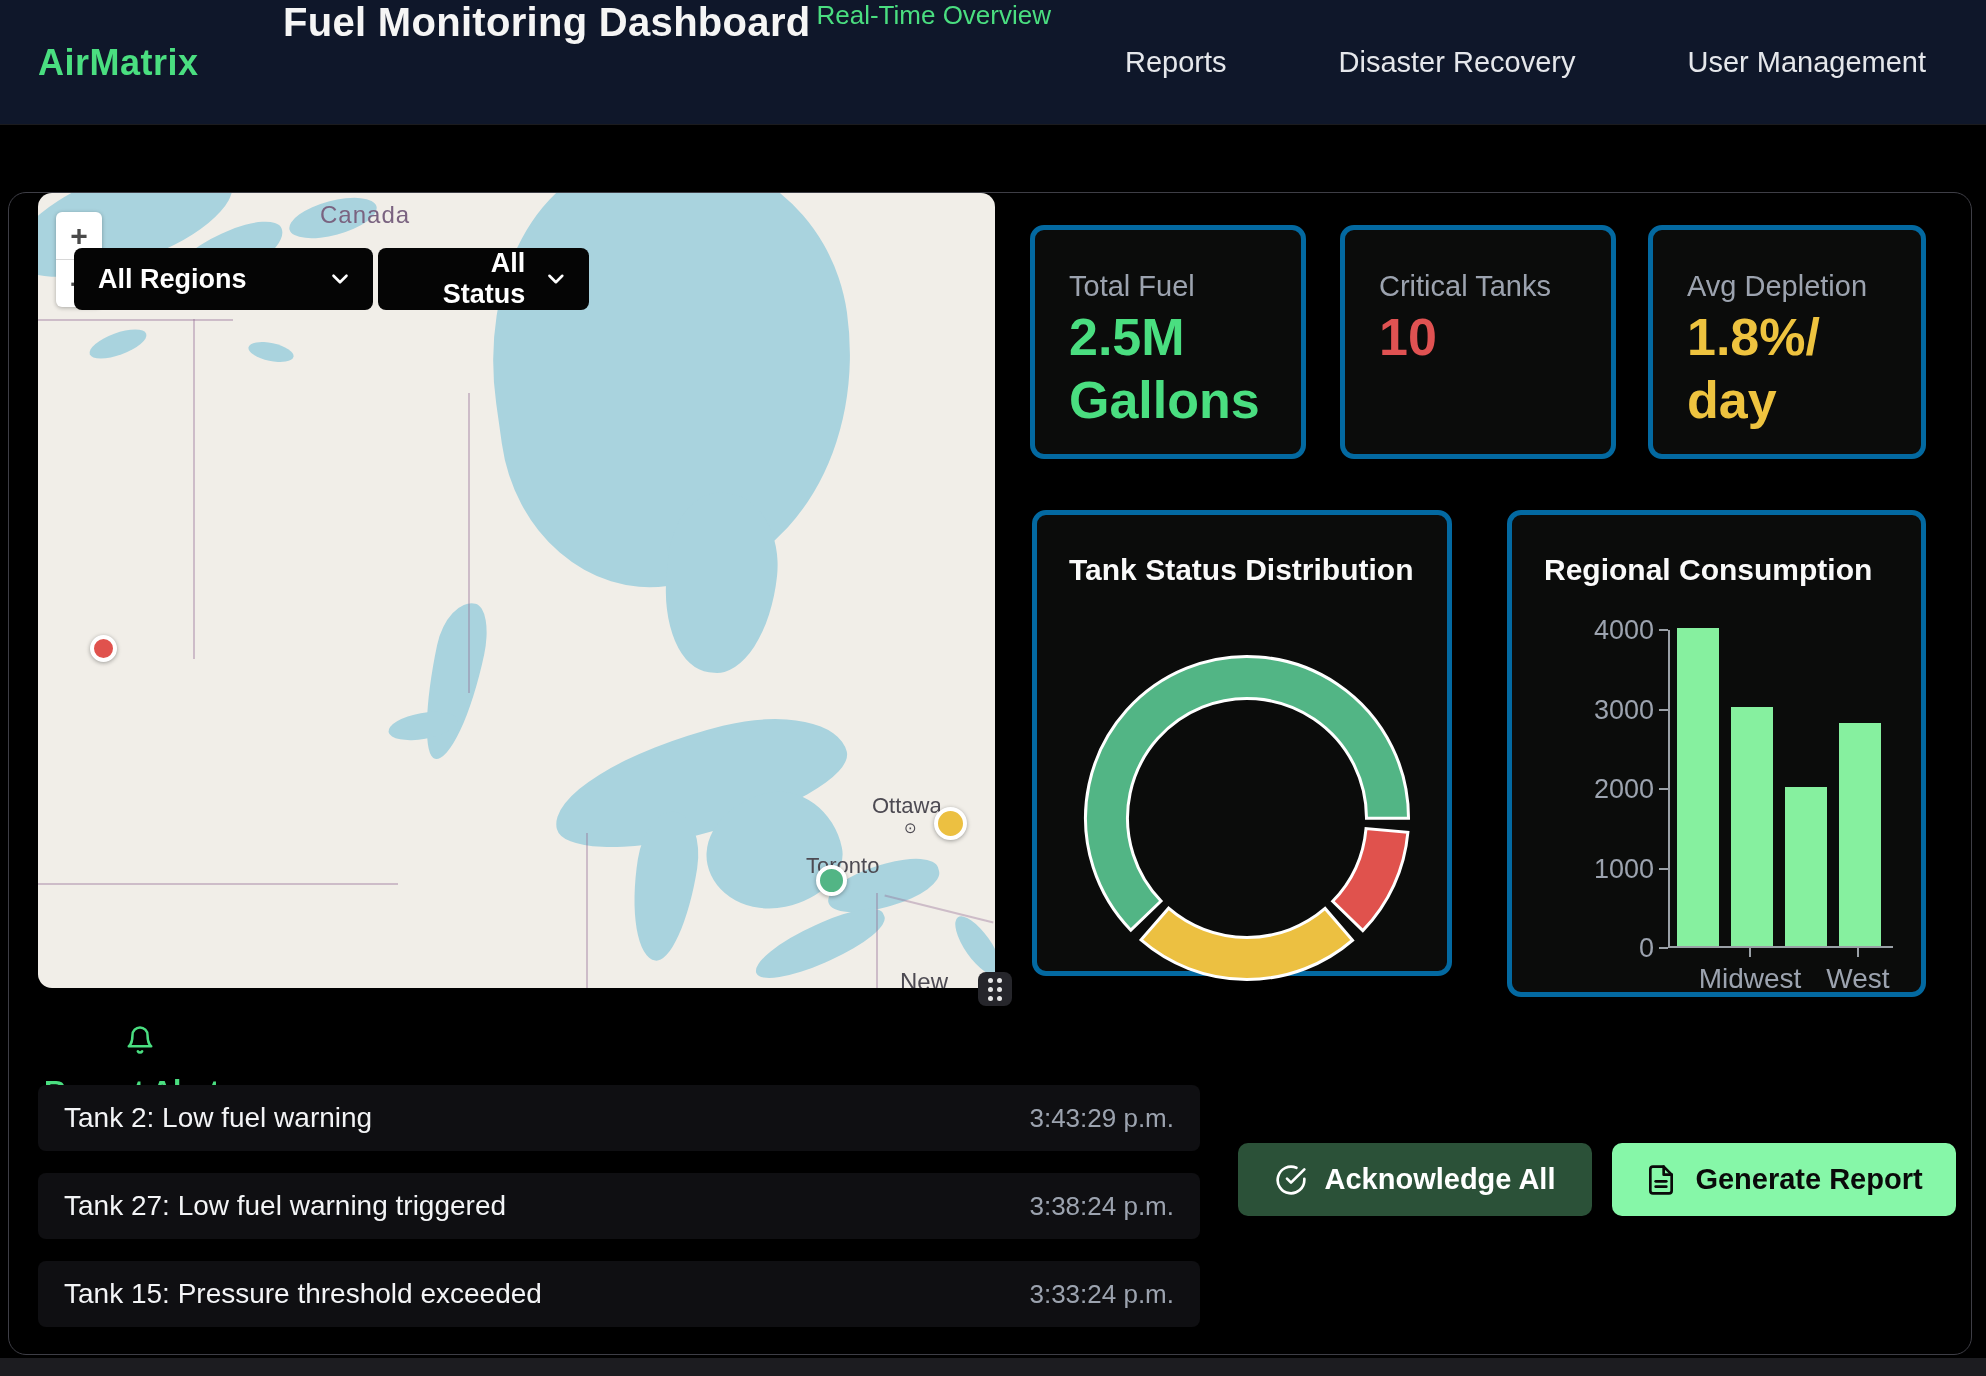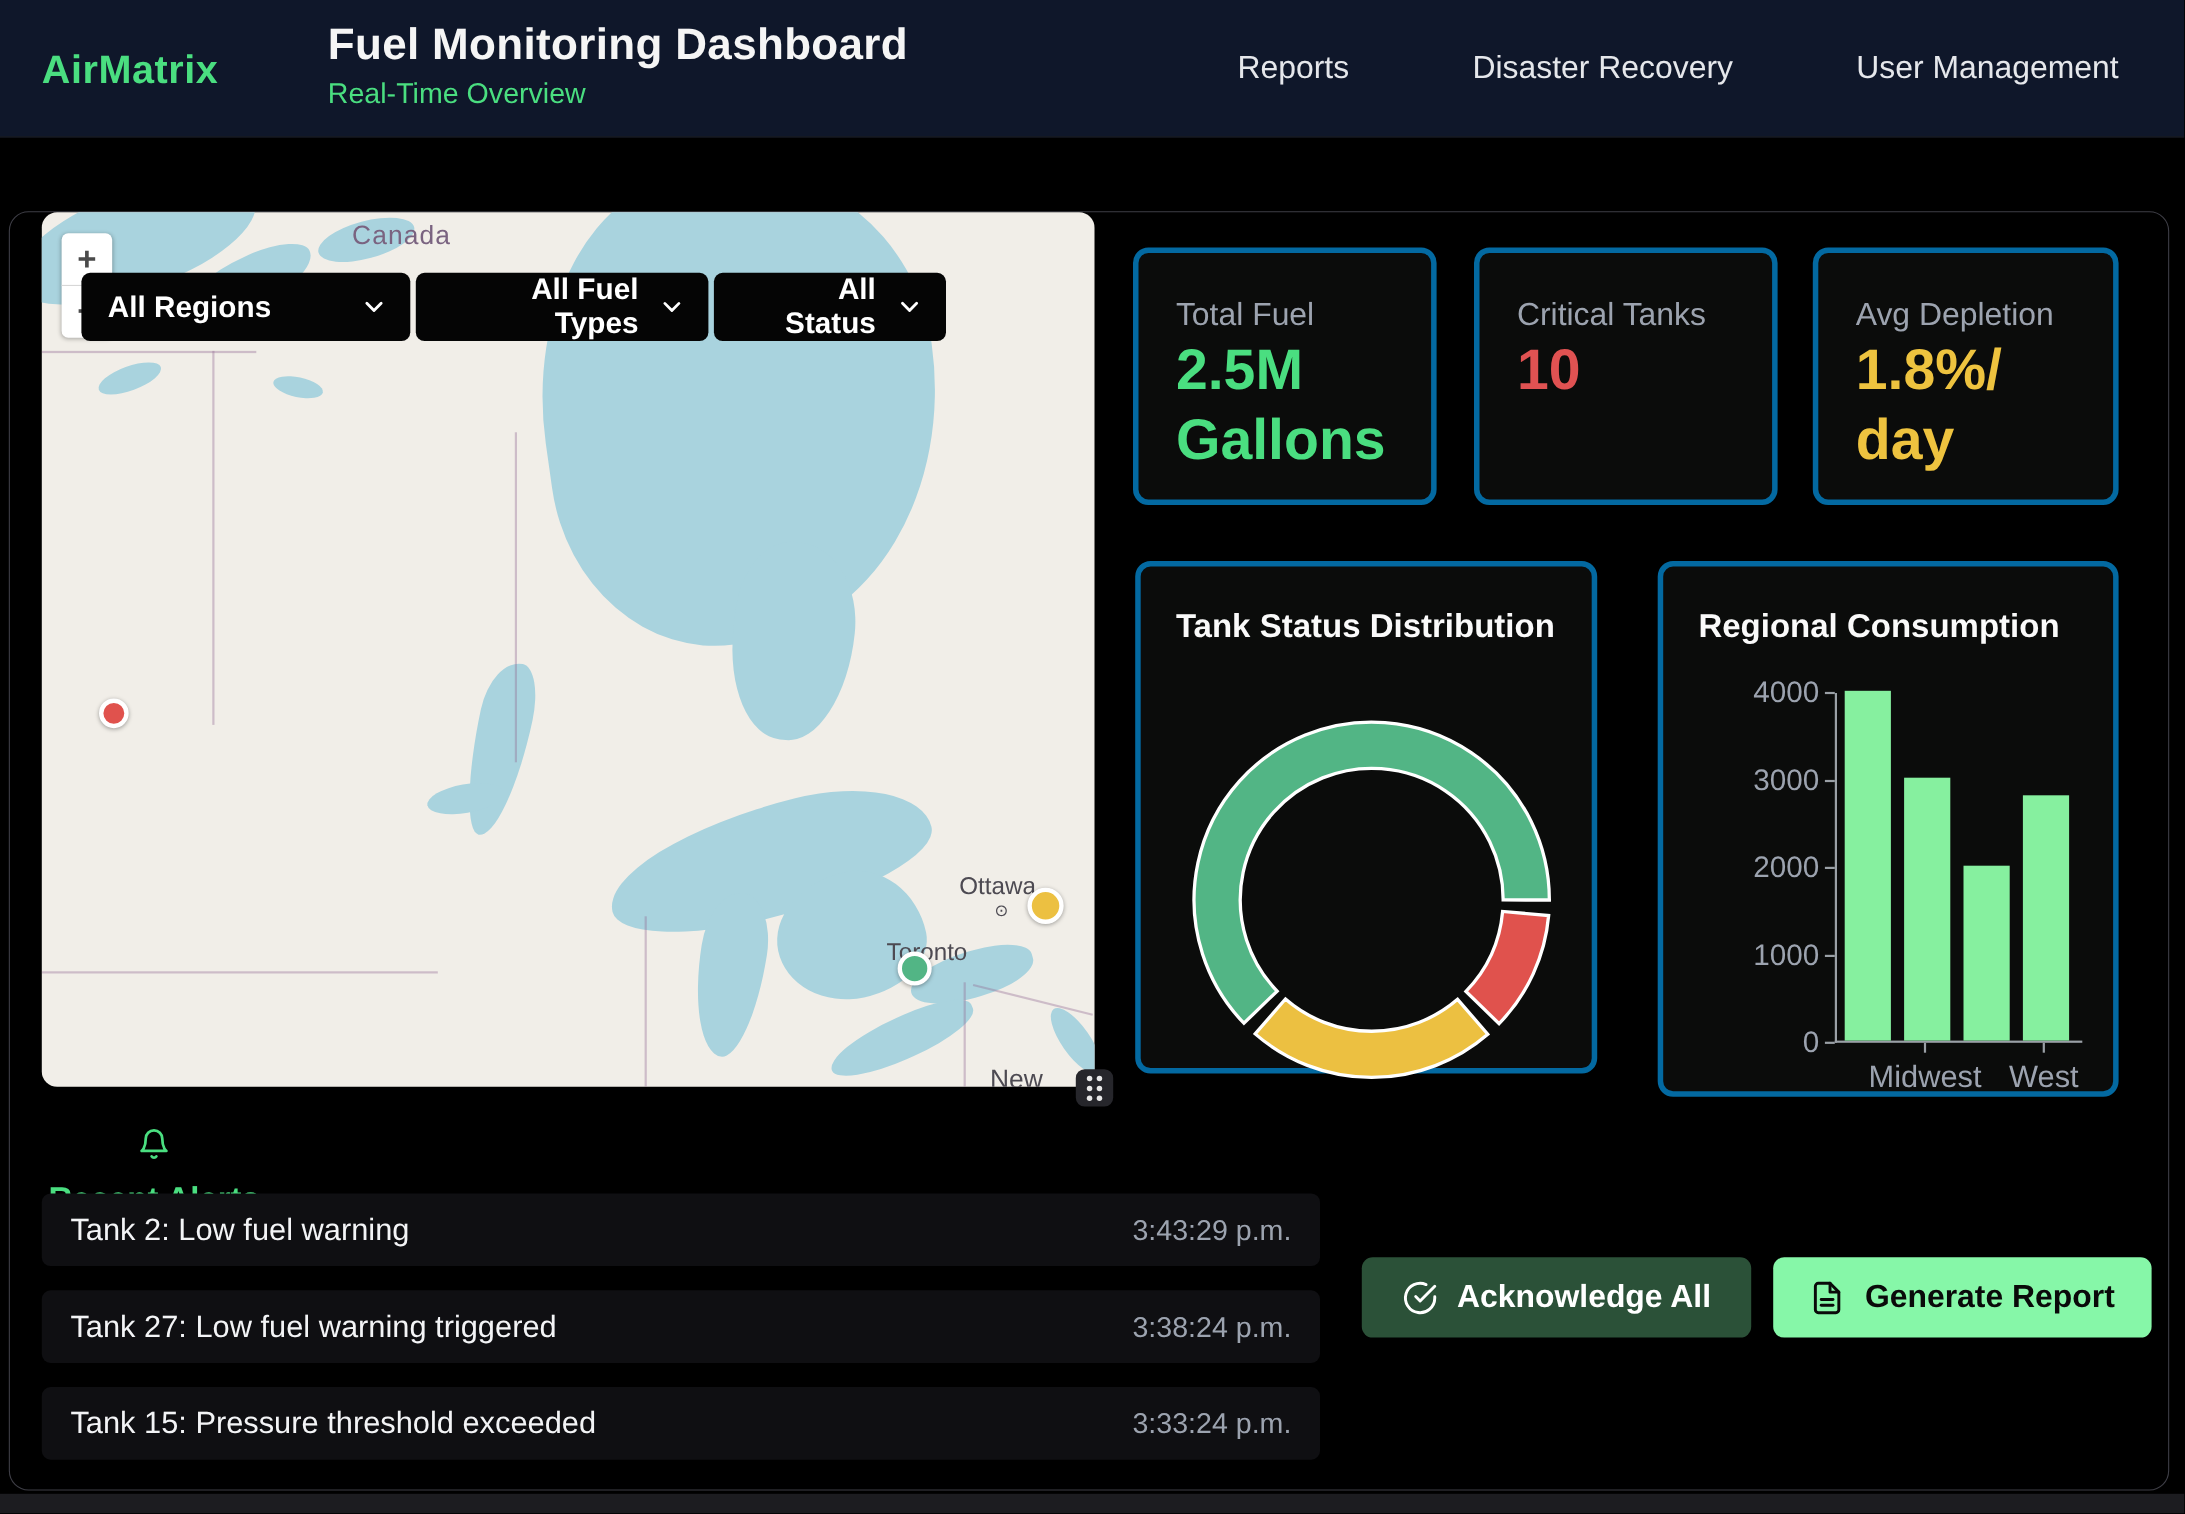--- a/index.html
+++ b/index.html
@@ -5,21 +5,21 @@
   * { margin:0; padding:0; box-sizing:border-box; }
   html,body { background:#000; }
   body { font-family:"Liberation Sans", sans-serif; }
   .canvas { position:relative; width:1986px; height:1376px; background:#000; overflow:hidden; }
 
   
   .header { position:absolute; left:0; top:0; width:1986px; height:125px; background:#0f172a;
             border-bottom:1px solid #1b1b1e; display:flex; align-items:center; }
   .logo { position:absolute; left:38px; top:0; height:125px; display:flex; align-items:center;
           font-size:36px; font-weight:700; color:#4ade80; letter-spacing:.5px; }
-  .titleblock { position:absolute; left:298px; top:0; height:119px; display:flex; flex-direction:column; justify-content:center; gap:6px; }
+  .titleblock { position:absolute; left:283px; top:0; height:119px; display:flex; flex-direction:row; justify-content:center; gap:6px; }
   .page-title { font-size:40px; font-weight:700; color:#f5f5f5; letter-spacing:.3px; }
   .page-subtitle { font-size:26px; color:#4ade80; }
   .nav { position:absolute; right:60px; top:0; height:125px; display:flex; align-items:center; gap:112px; }
   .nav-item { font-size:29px; color:#e5e7eb; cursor:pointer; white-space:nowrap; }
 
   
   .shell { position:absolute; left:8px; top:192px; width:1964px; height:1163px;
            border:1px solid #3e3e46; border-radius:18px; background:#000; }
   .footer-strip { position:absolute; left:0; top:1358px; width:1986px; height:18px; background:#1c1c20; }
 
@@ -131,26 +131,20 @@
 
     <div class="zoomctl">
       <div class="zbtn">+</div>
       <div class="zdiv"></div>
       <div class="zbtn">−</div>
     </div>
 
     <div class="filterbar">
       <div class="filter" style="width:299px;">
         <span>All Regions</span>
-        <svg width="26" height="26" viewBox="0 0 24 24" fill="none" stroke="#fff" stroke-width="2.4" stroke-linecap="round" stroke-linejoin="round">
-            <polyline points="6 9 12 15 18 9"></polyline>
-          </svg>
-      </div>
-      <div class="filter" style="width:266px;">
-        <span>All Fuel Types</span>
         <svg width="26" height="26" viewBox="0 0 24 24" fill="none" stroke="#fff" stroke-width="2.4" stroke-linecap="round" stroke-linejoin="round">
             <polyline points="6 9 12 15 18 9"></polyline>
           </svg>
       </div>
       <div class="filter" style="width:211px;">
         <span>All Status</span>
         <svg width="26" height="26" viewBox="0 0 24 24" fill="none" stroke="#fff" stroke-width="2.4" stroke-linecap="round" stroke-linejoin="round">
             <polyline points="6 9 12 15 18 9"></polyline>
           </svg>
       </div>

